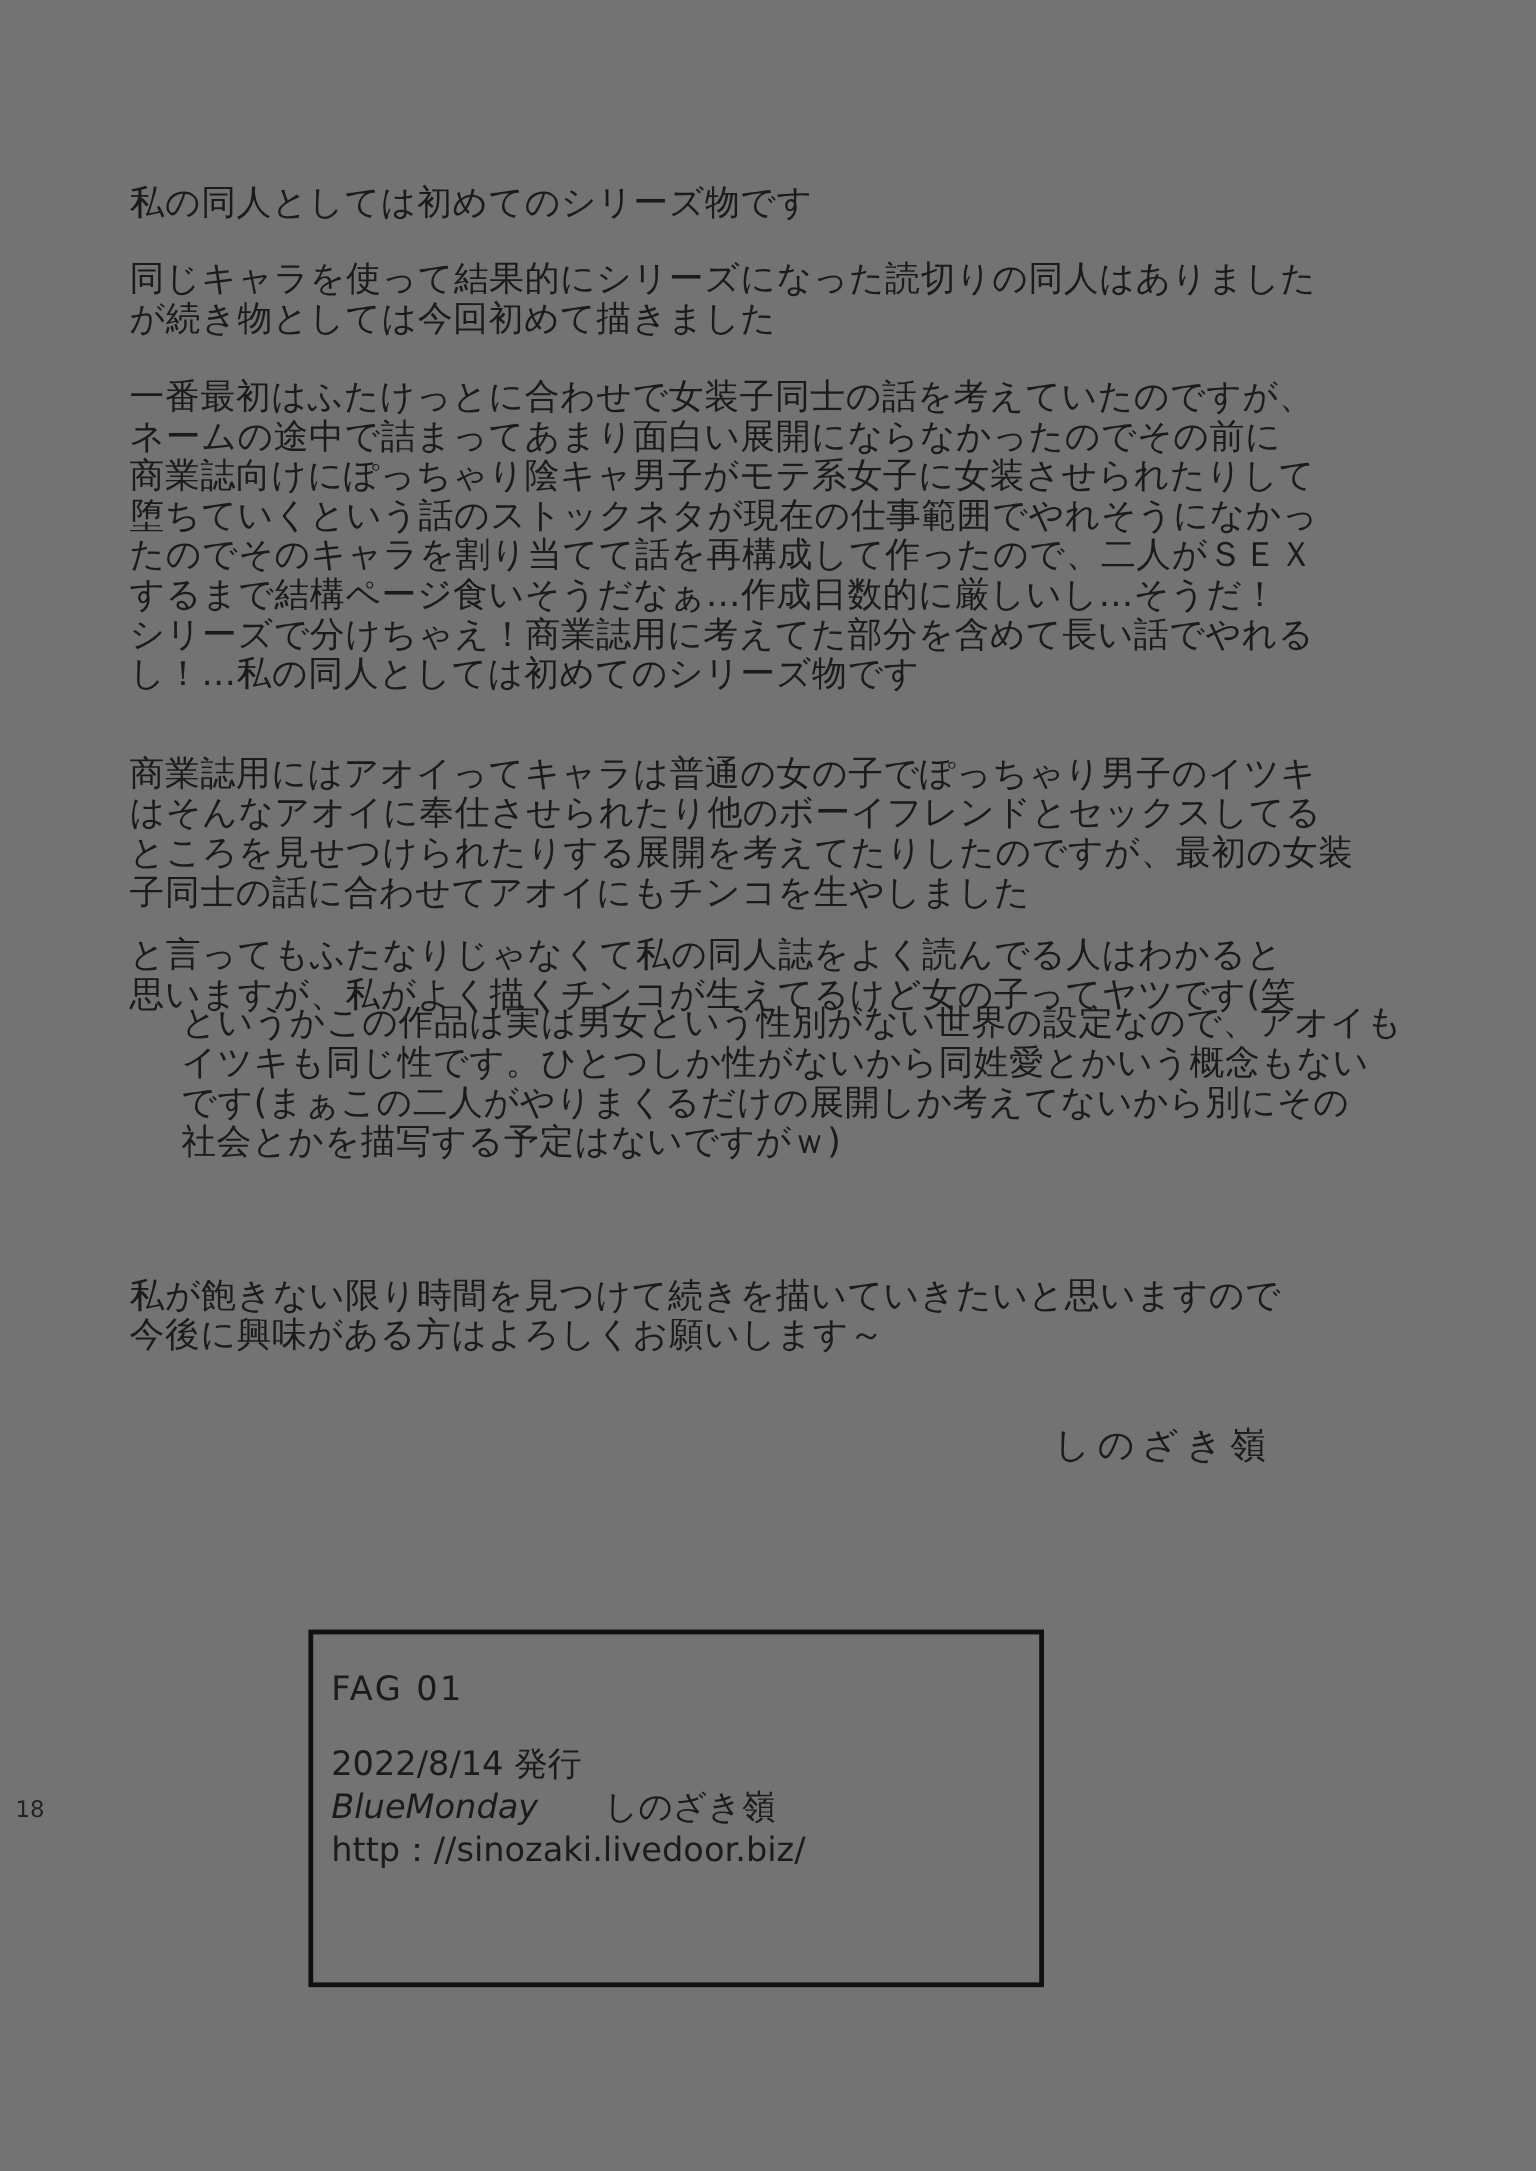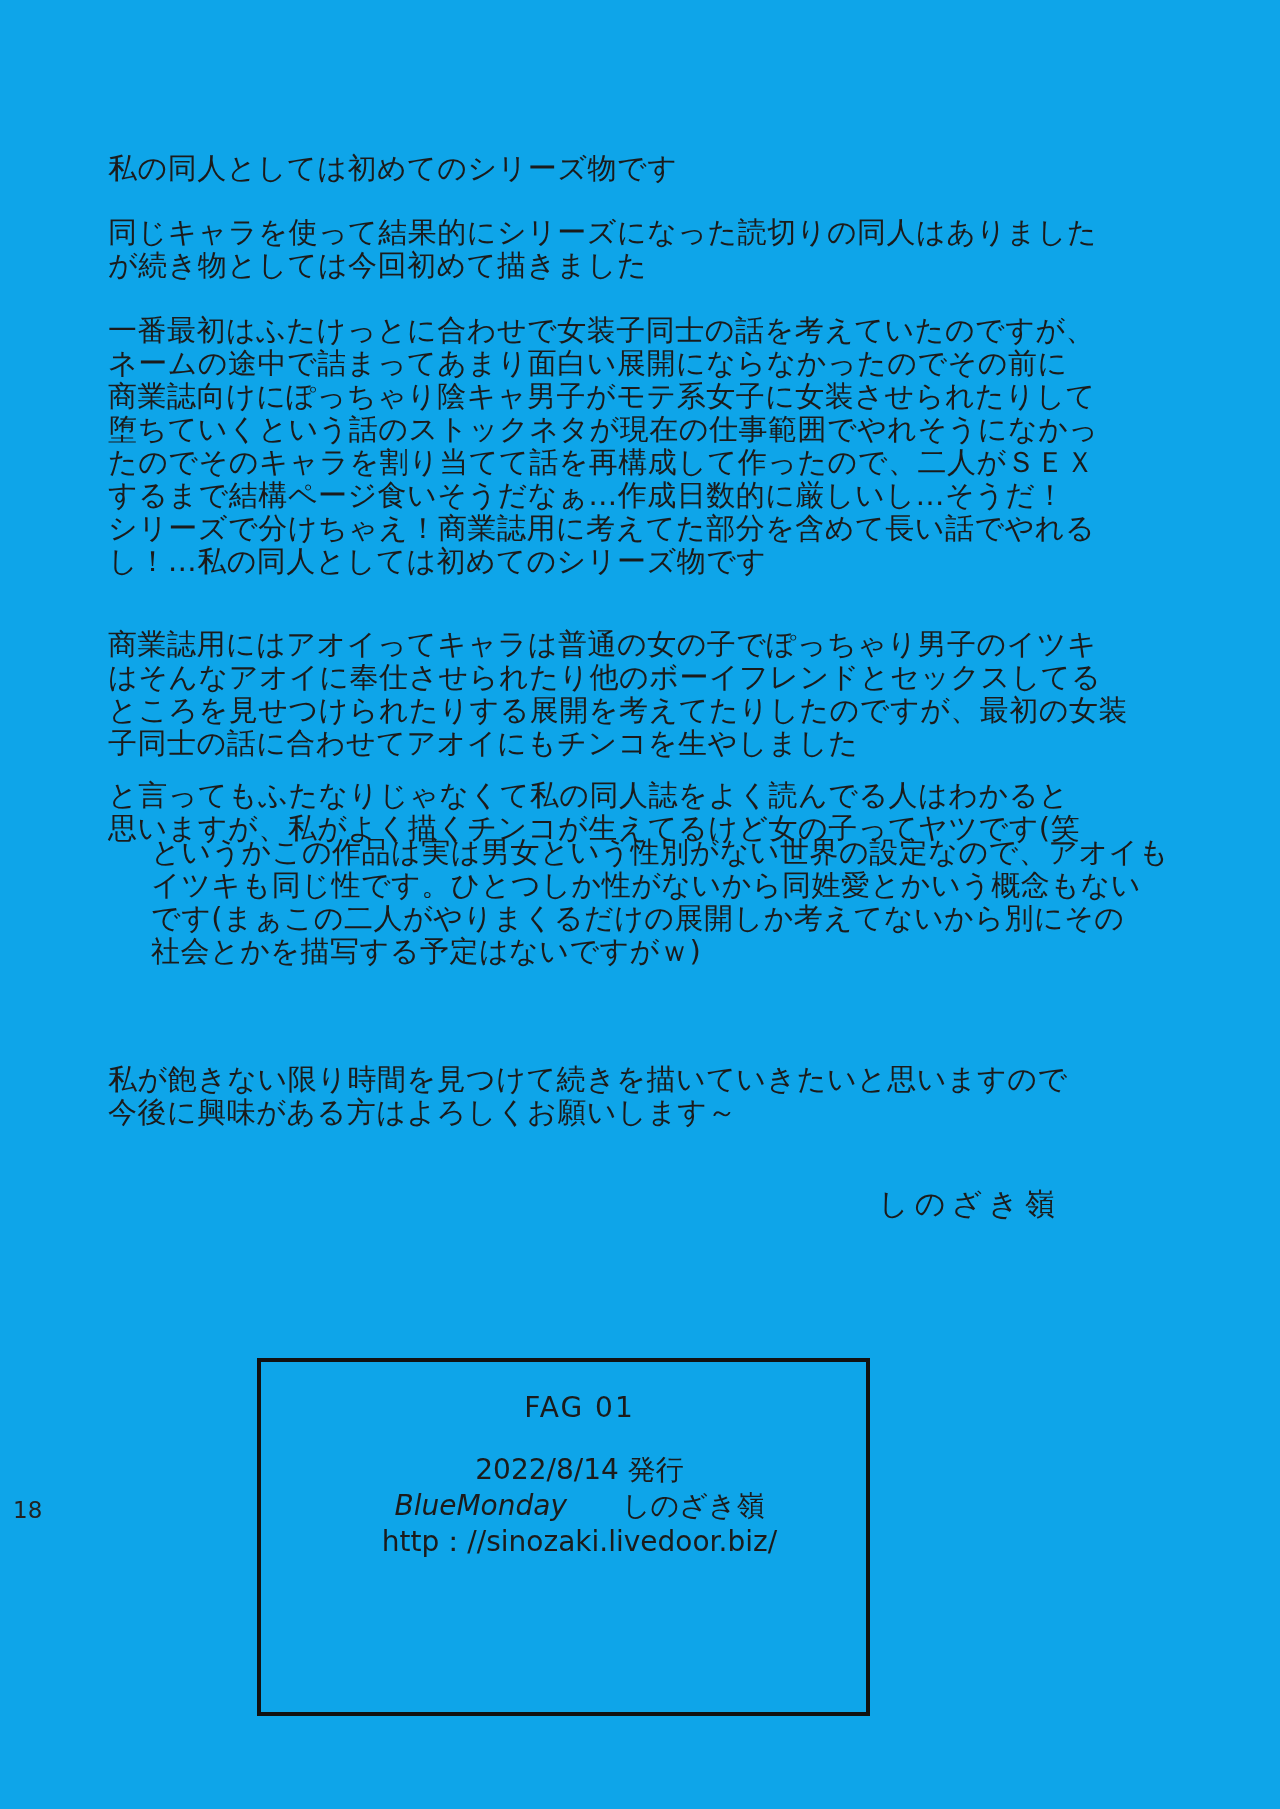--- a/index.html
+++ b/index.html
@@ -4,21 +4,21 @@
 <style>
   html, body {
     margin: 0;
     padding: 0;
     background: #ffffff;
   }
   .page {
     position: relative;
     width: 1280px;
     height: 1809px;
-    background: #0ea5e9;
+    background: #737373;
     font-family: "DejaVu Sans", "Liberation Sans", sans-serif;
     color: #1b1b1b;
     overflow: hidden;
   }
   .para {
     position: absolute;
     left: 108px;
     font-size: 29px;
     line-height: 33px;
     letter-spacing: 0.5px;
@@ -37,44 +37,43 @@
     top: 1184px;
     font-size: 30px;
     letter-spacing: 6px;
     white-space: nowrap;
   }
   .colophon-box {
     position: absolute;
     left: 257px;
     top: 1358px;
     width: 613px;
-    height: 358px;
+    height: 298px;
     border: 4px solid #111111;
     box-sizing: border-box;
-    padding: 28px 0 0 32px;
+    padding: 28px 0 0 15px;
     font-size: 28px;
     line-height: 36px;
     white-space: nowrap;
-    text-align: center;
   }
   .colophon-title {
     margin-bottom: 26px;
     letter-spacing: 2px;
   }
   .colophon-line { }
   .circle-name { display: inline-block; font-style: italic; }
   .author-name { display: inline-block; margin-left: 46px; }
   .colophon-notice {
     margin-top: 16px;
   }
   .page-number {
     position: absolute;
     left: 13px;
     top: 1497px;
-    font-size: 23px;
+    font-size: 19px;
     color: #222222;
   }
 </style>
 </head>
 <body>
 
 <div class="page">
 
   <div class="para p1">
     <div>私の同人としては初めてのシリーズ物です</div>

